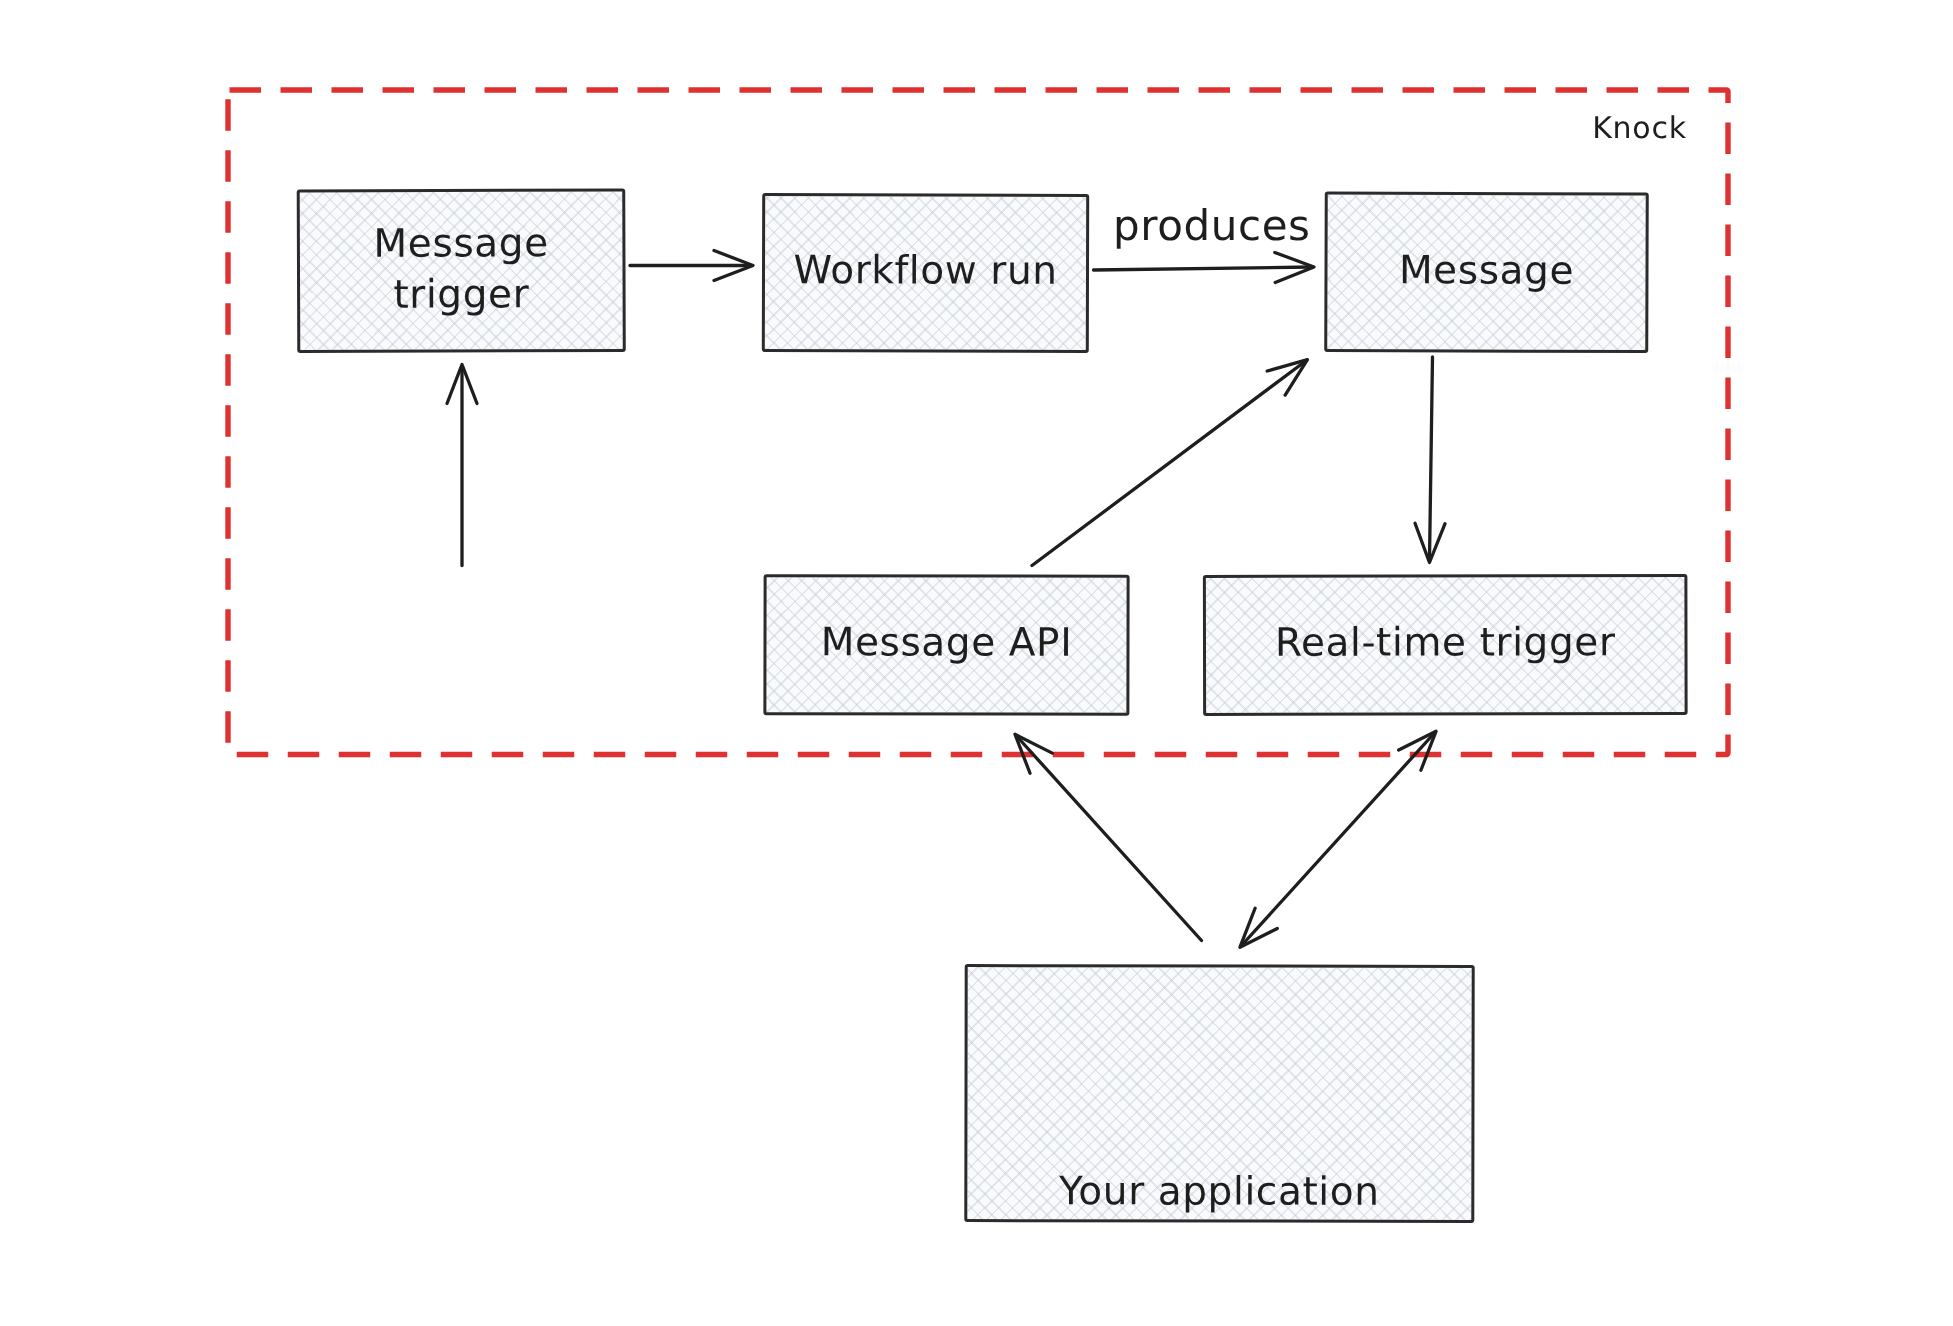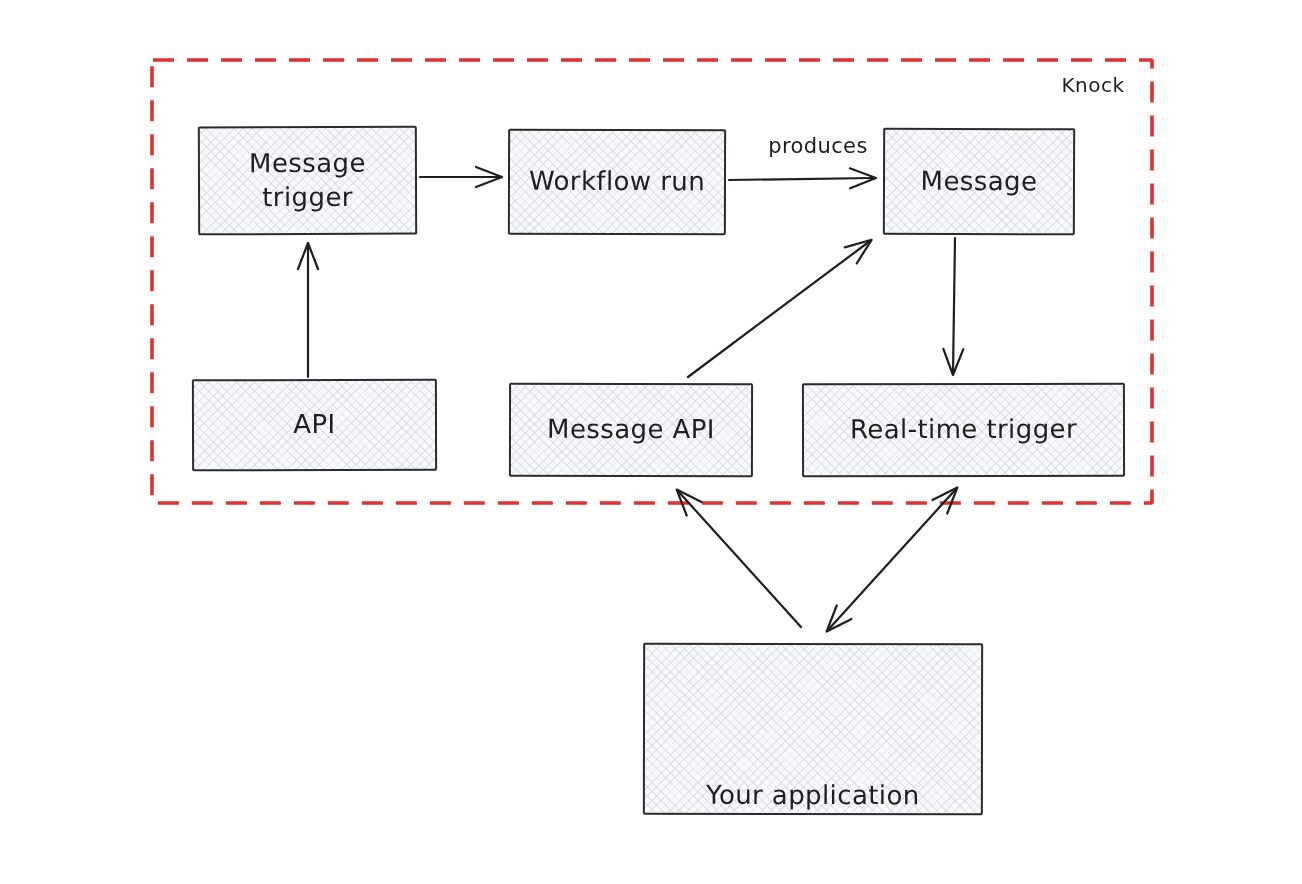--- a/index.html
+++ b/index.html
@@ -37,41 +37,41 @@
     text-align: center;
     font-size: 26px;
     letter-spacing: 0.4px;
     line-height: 1.3;
     color: #1e1e1e;
   }
   .node .node-label { padding: 0 14px; }
 
   #node-workflow-trigger { left: 198px; top: 126px; width: 219px; height: 109px; transform: rotate(-0.2deg); }
   #node-workflow-run    { left: 508px; top: 129px; width: 218px; height: 106px; transform: rotate(0.15deg); text-align: center; }
-  #node-message         { left: 883px; top: 128px; width: 192px; height: 107px; transform: rotate(0.2deg); text-align: center; }
+  #node-message         { left: 883px; top: 128px; width: 216px; height: 107px; transform: rotate(0.2deg); text-align: center; }
   #node-api             { left: 192px; top: 379px; width: 245px; height: 92px;  transform: rotate(-0.15deg); }
   #node-client-api      { left: 509px; top: 383px; width: 244px; height: 94px;  transform: rotate(0.1deg); }
   #node-realtime        { left: 802px; top: 383px; width: 323px; height: 94px;  transform: rotate(-0.1deg); }
   #node-your-app        { left: 643px; top: 643px; width: 340px; height: 172px; transform: rotate(0.1deg); align-items: flex-end; }
 
   .floating-label {
     position: absolute;
     color: #1e1e1e;
     white-space: nowrap;
   }
   #label-knock {
     left: 1046px; top: 73px; width: 94px;
     text-align: center;
     font-size: 20px;
     letter-spacing: 0.5px;
   }
   #label-produces {
-    left: 766px; top: 134px; width: 104px;
+    left: 742px; top: 134px; width: 104px;
     text-align: center;
-    font-size: 21px;
+    font-size: 28px;
     letter-spacing: 0.4px;
   }
 </style>
 </head>
 <body>
 
 <div id="canvas">
 
   <svg id="arrow-layer" viewBox="0 0 1302 884" xmlns="http://www.w3.org/2000/svg">
     <defs>
@@ -106,23 +106,20 @@
   </div>
 
   <div class="node" id="node-workflow-run">
     <span class="node-label">Workflow run</span>
   </div>
 
   <div class="node" id="node-message">
     <span class="node-label">Message</span>
   </div>
 
-  <div class="node" id="node-api">
-    <span class="node-label">API</span>
-  </div>
 
   <div class="node" id="node-client-api">
     <span class="node-label">Message API</span>
   </div>
 
   <div class="node" id="node-realtime">
     <span class="node-label">Real-time trigger</span>
   </div>
 
   <div class="node" id="node-your-app">

